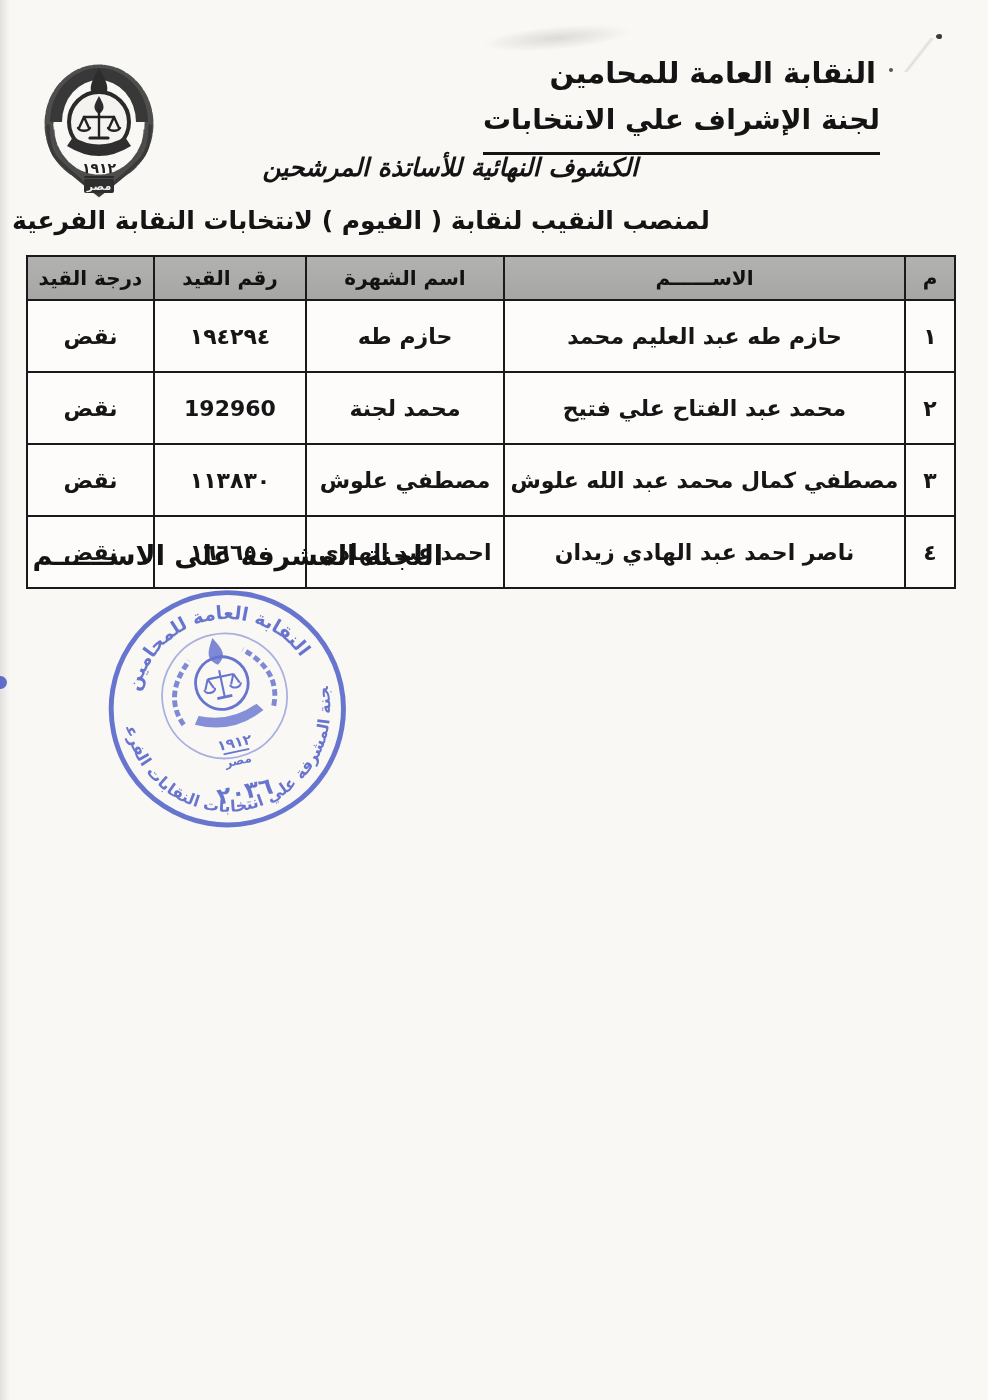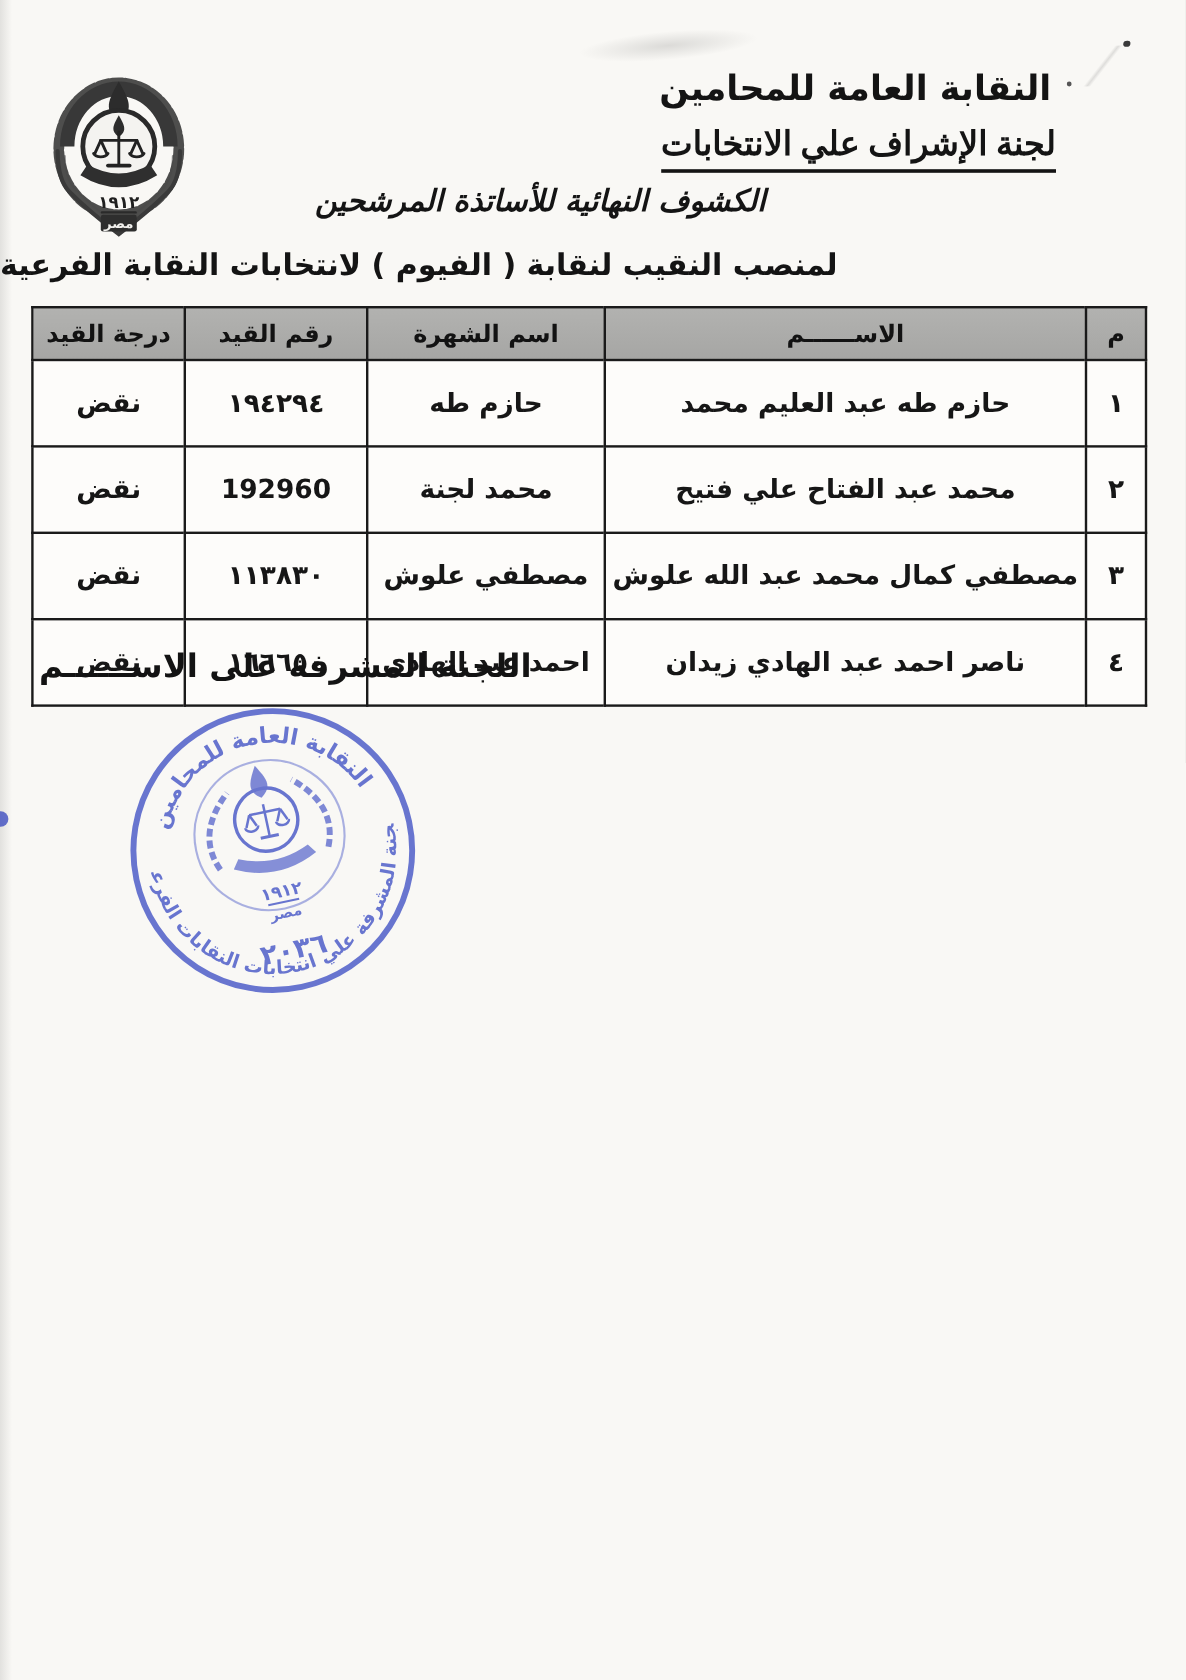--- a/index.html
+++ b/index.html
@@ -16,23 +16,23 @@
   }
   
   .page::before{
     content:""; position:absolute; left:0; top:0; width:10px; height:100%;
     background:linear-gradient(90deg, rgba(120,120,118,.18), rgba(120,120,118,0));
     pointer-events:none;
   }
 
   .hdr { position:absolute; font-weight:700; white-space:nowrap; color:#141414; }
   .org-title       { right:112px; top:56px;  font-size:29px; }
-  .committee-title { right:108px; top:103px; font-size:28px; padding-bottom:4px; border-bottom:3px solid #141414;font-family:Liberation Serif, serif; }
+  .committee-title { right:108px; top:103px; font-size:28px; padding-bottom:16px; border-bottom:3px solid #141414; }
   .list-title      { right:350px; top:153px; font-size:25px;font-style:italic; }
-  .position-line   { right:290px; top:206px; font-size:25px; }
+  .position-line   { right:278px; top:206px; font-size:25px; }
 
   table.candidates {
     position:absolute; right:32px; top:255px;
     border-collapse:collapse; table-layout:fixed;
     width:928px;
     background:#fdfcfa;
   }
   .candidates th, .candidates td {
     border:2.5px solid #1a1a1a;
     text-align:center; vertical-align:middle;

